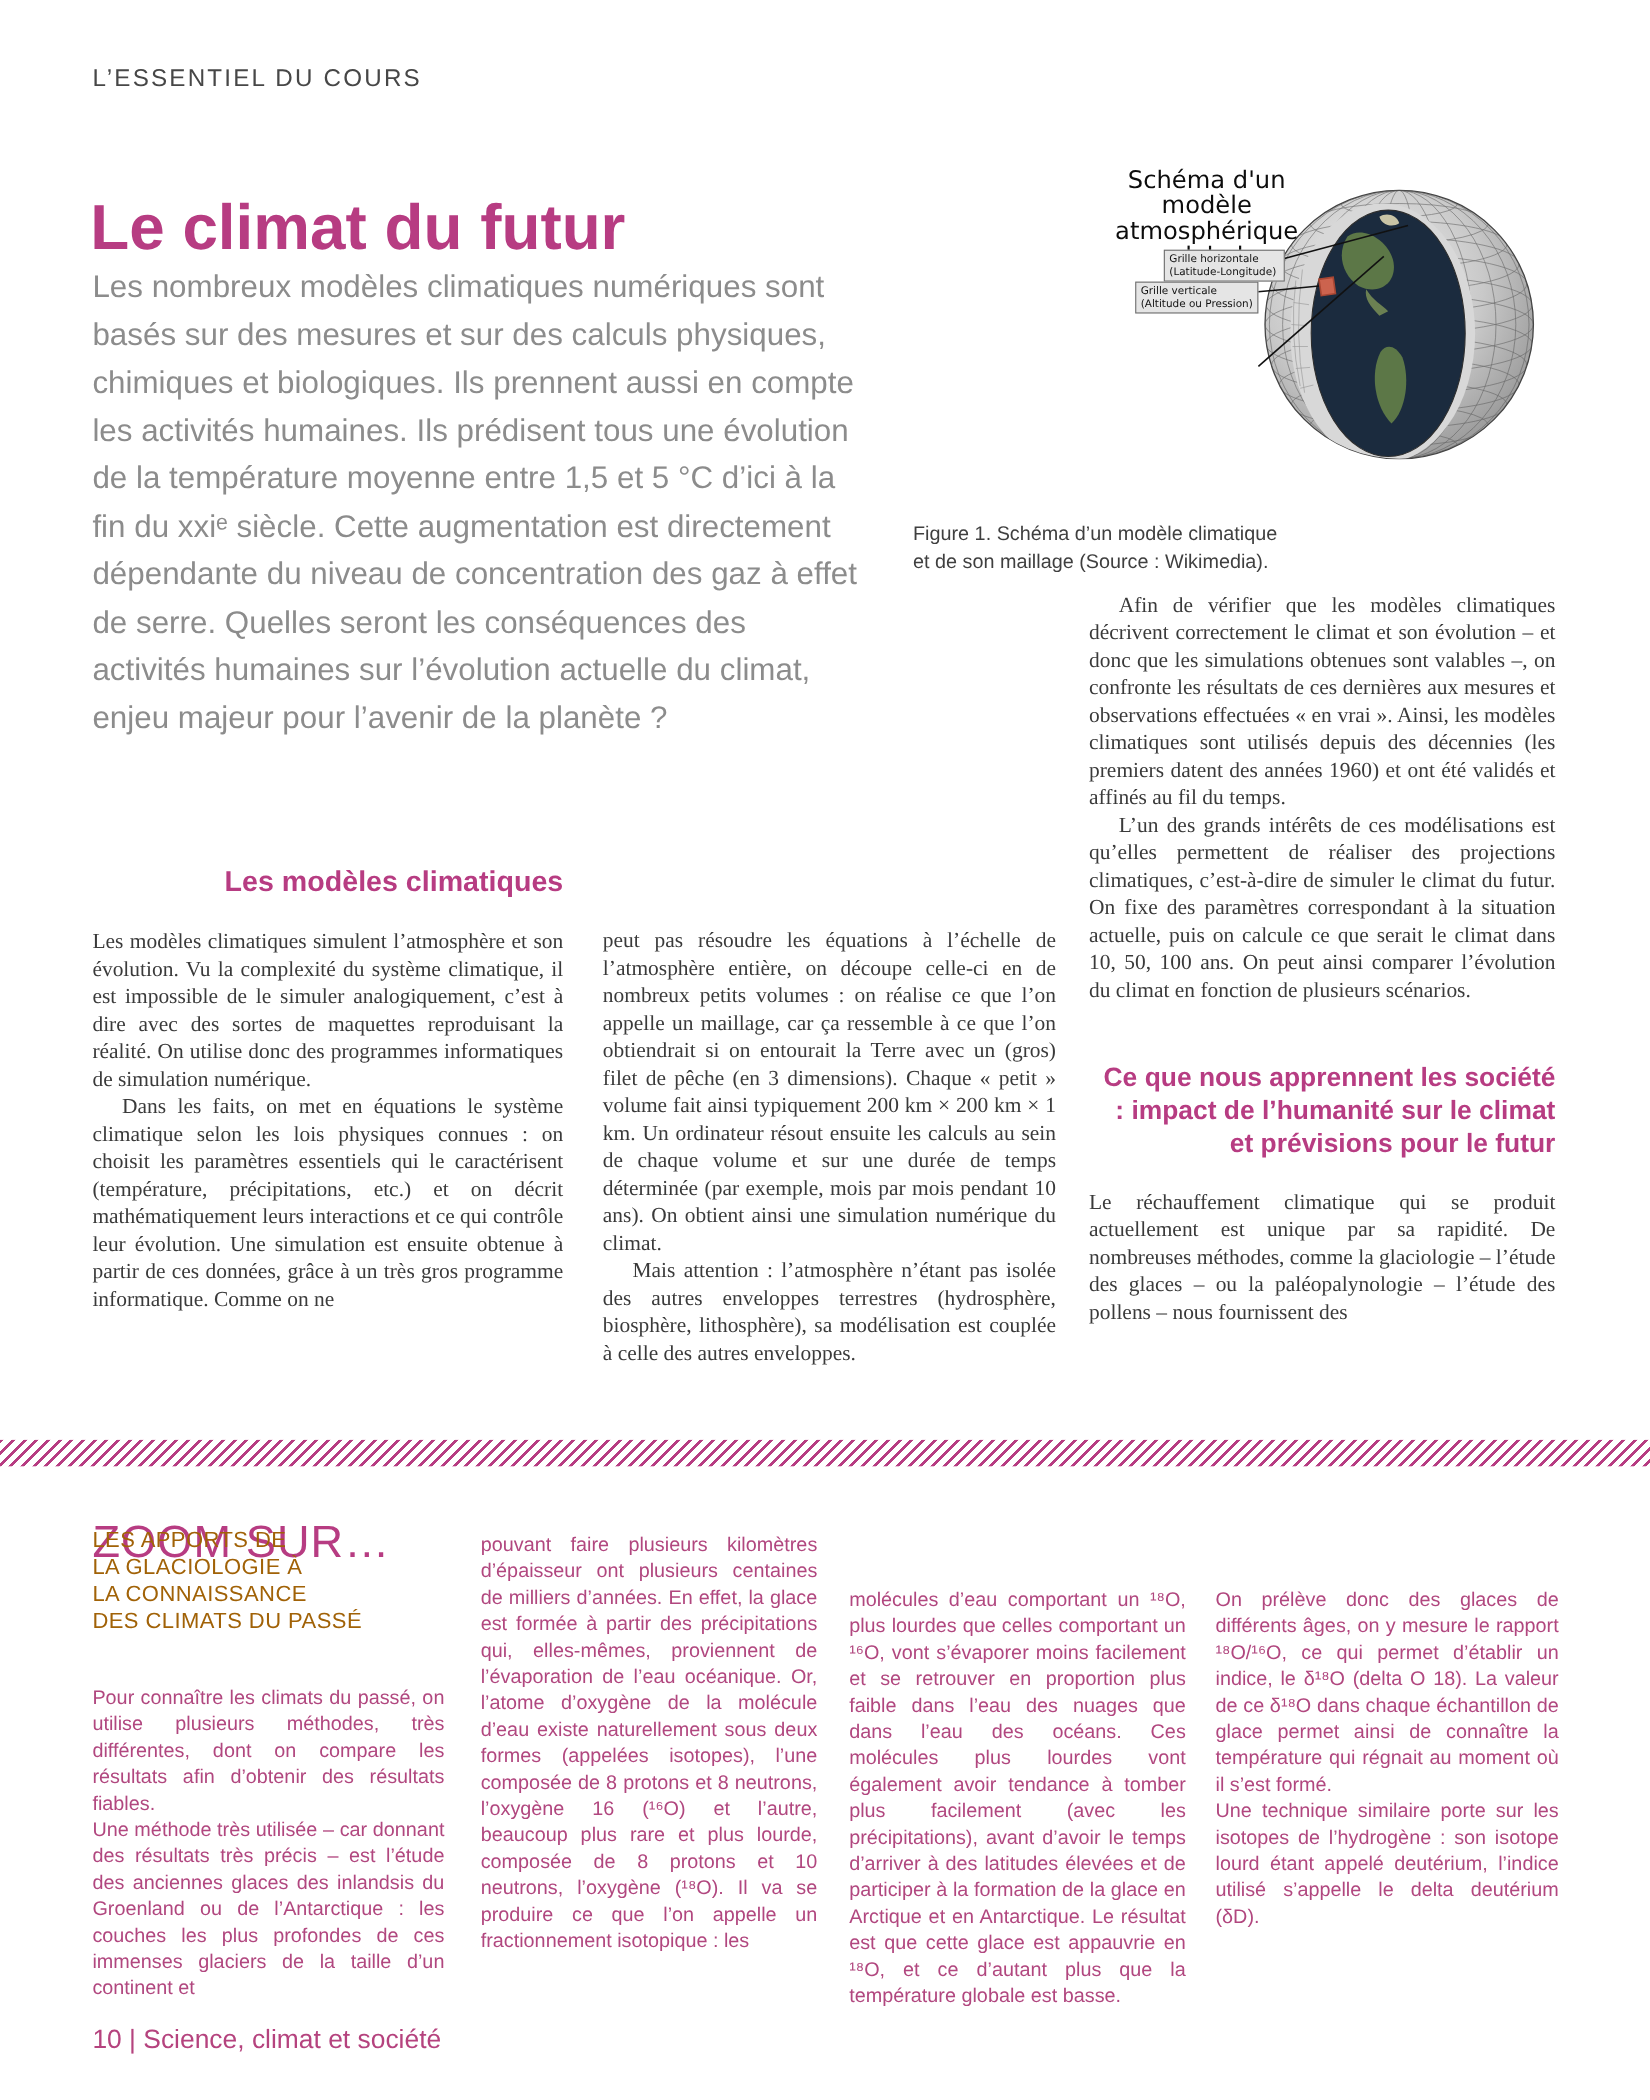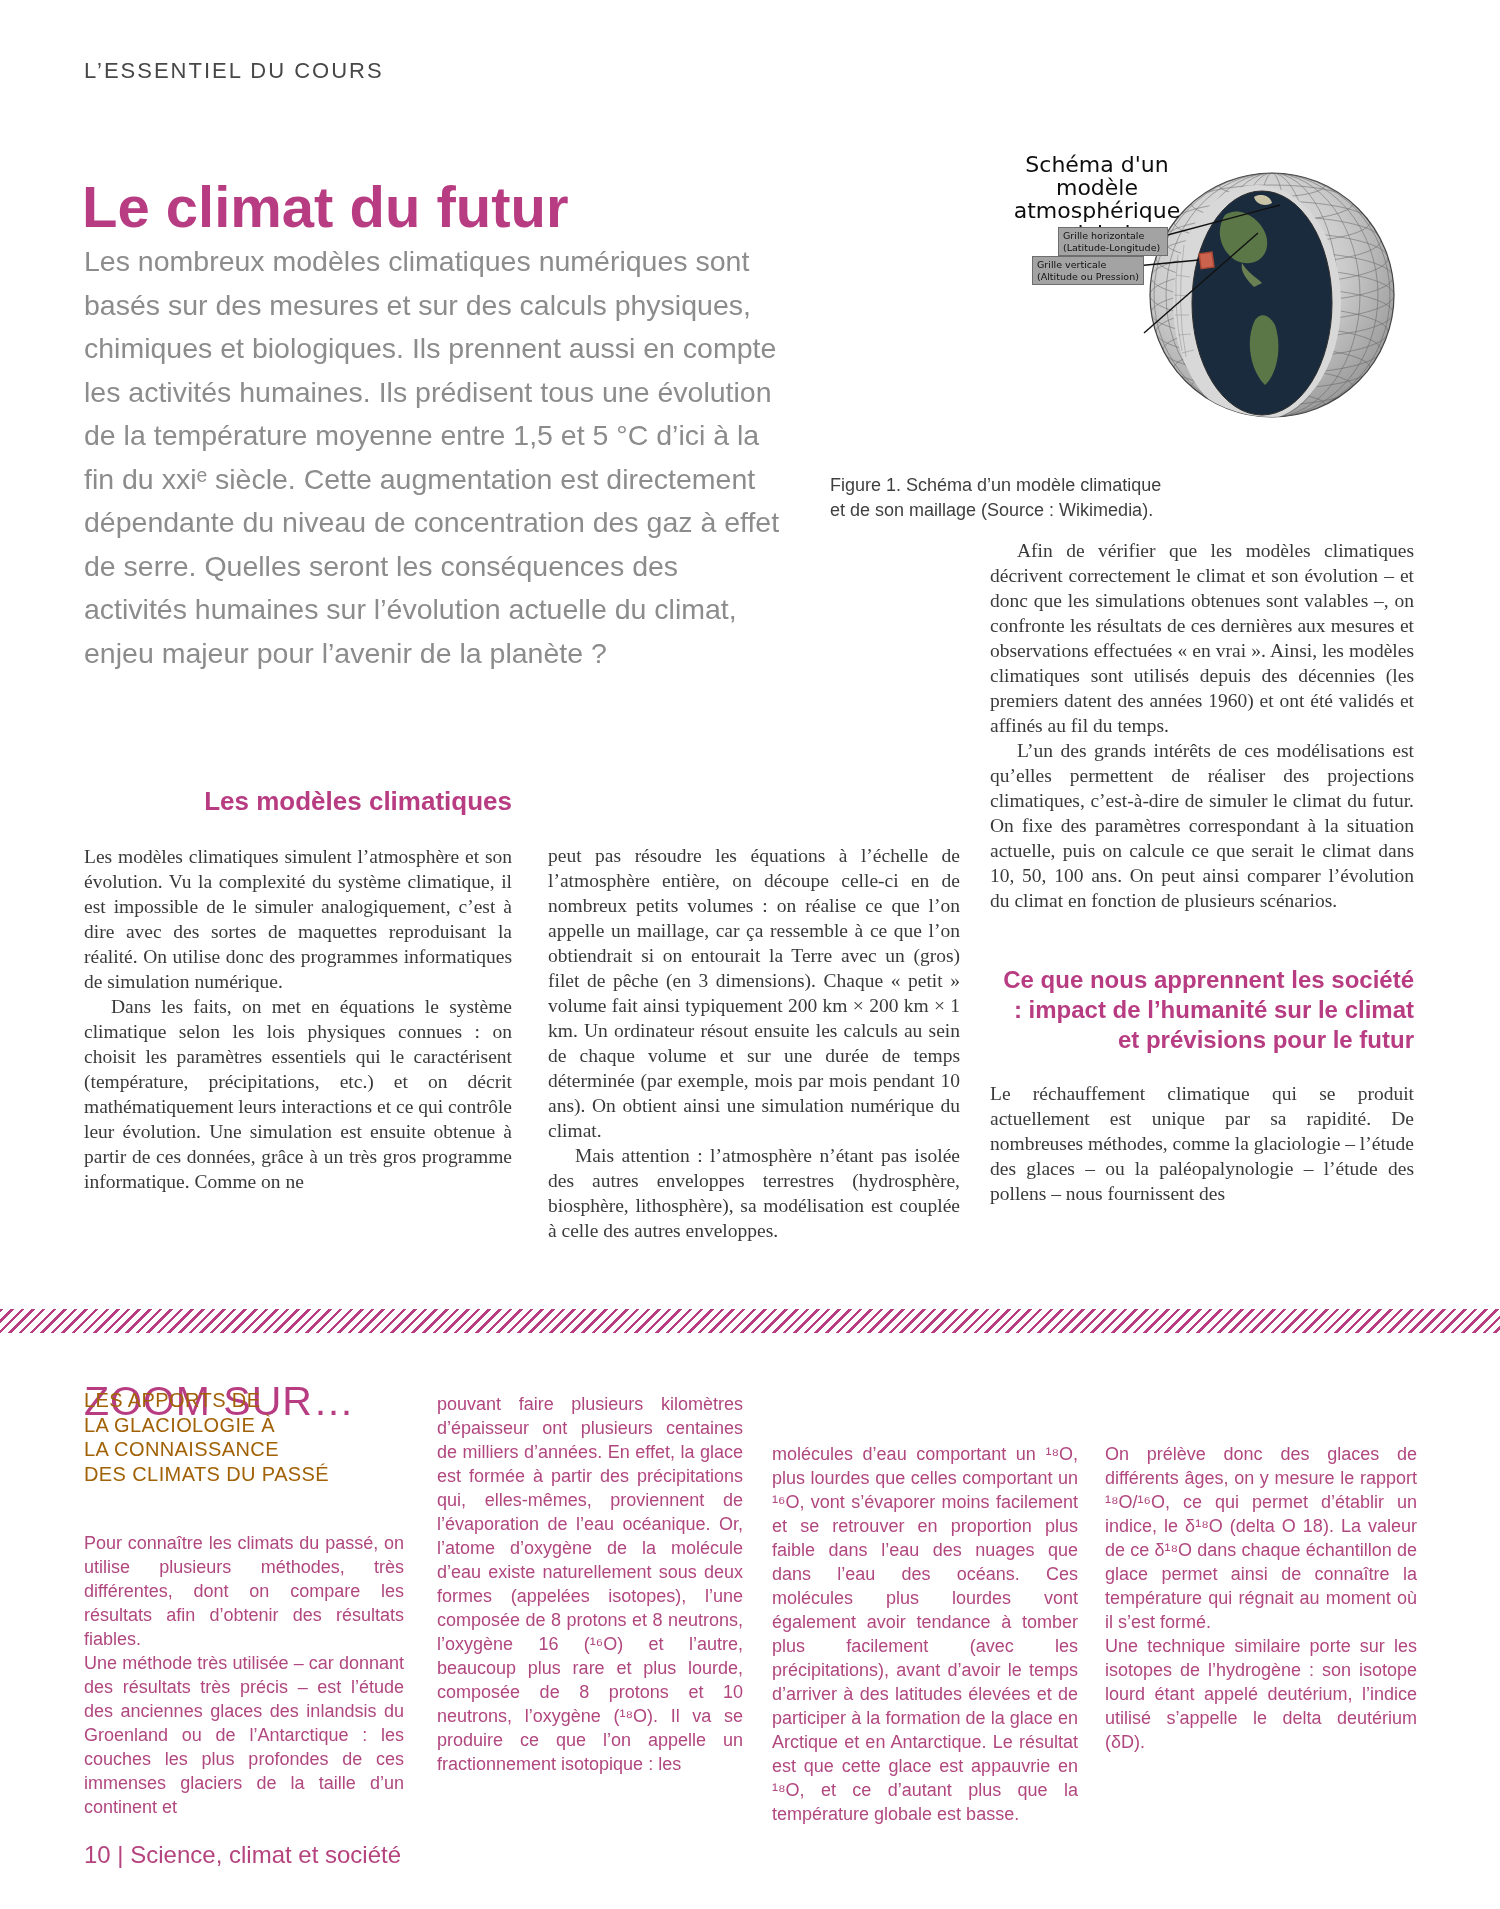--- a/index.html
+++ b/index.html
@@ -11,21 +11,21 @@
           color:#b73c82;letter-spacing:0;}
   .intro{position:absolute;left:84px;top:240px;width:700px;font-size:28.5px;line-height:43.5px;
           color:#8c8c8c;text-align:left;}
 
   
   .figure{position:absolute;left:810px;top:145px;width:620px;height:395px;}
   .figure svg{position:absolute;left:0;top:0;}
   .fig-title{position:absolute;left:178px;top:8px;width:218px;text-align:center;
      font-family:"DejaVu Sans","Liberation Sans",sans-serif;font-size:22px;line-height:23px;
      color:#0d0d0d;white-space:pre-line;}
-  .fig-box{position:absolute;background:#a3a3a3;border:1px solid #6e6e6e;color:#111;
+  .fig-box{position:absolute;background:#e5e5e5;border:1px solid #6e6e6e;color:#111;
      font-family:"DejaVu Sans","Liberation Sans",sans-serif;white-space:pre-line;}
   .fig-box.small{font-size:9.5px;line-height:11.5px;padding:2px 4px;}
   .fig-box.big{font-size:15px;line-height:19px;font-weight:700;padding:12px 10px;}
   .box-h{left:248px;top:82px;width:100px;}
   .box-v{left:222px;top:111px;width:102px;}
   .box-lois{left:183px;top:185px;width:150px;height:96px;}
   .fig-caption{position:absolute;left:20px;top:328px;width:580px;text-align:left;
      font-size:18px;line-height:25px;color:#3f3f3f;white-space:pre-line;}
 
   

